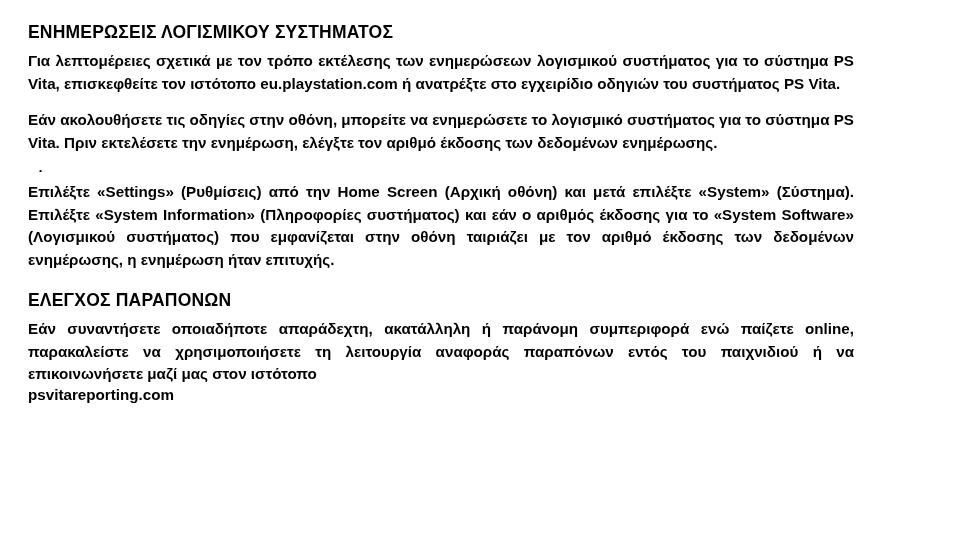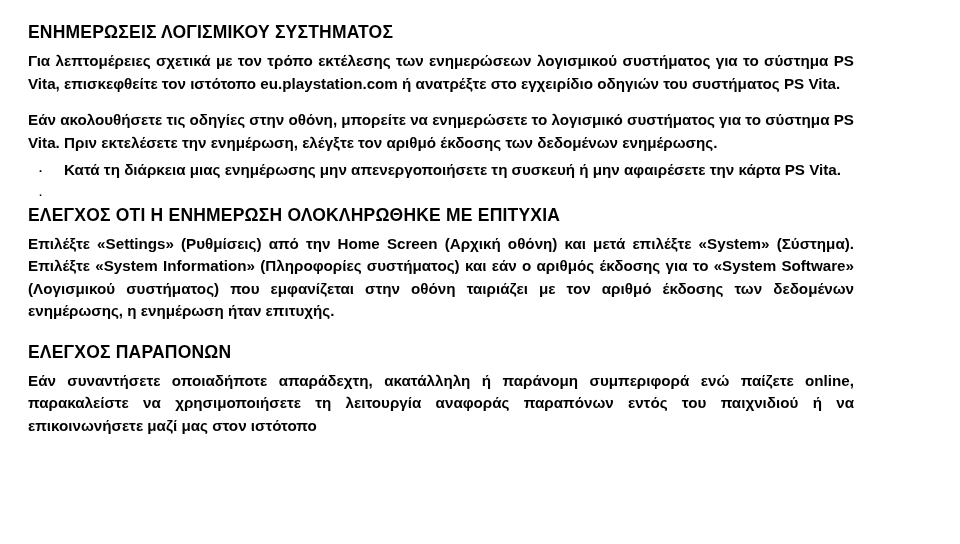--- a/index.html
+++ b/index.html
@@ -76,33 +76,32 @@
   <div class="gap-sm"></div>
 
   <p class="para">Εάν ακολουθήσετε τις οδηγίες στην οθόνη, μπορείτε να ενημερώσετε το λογισμικό συστήματος για το σύστημα PS Vita. Πριν εκτελέσετε την ενημέρωση, ελέγξτε τον αριθμό έκδοσης των δεδομένων ενημέρωσης.</p>
 
   <ul class="bullets">
     <li class="bullet">
       <span class="dot">·</span>
     </li>
     <li class="bullet">
       <span class="dot">·</span>
-      <span>Κατά τη διάρκεια μιας ενημέρωσης μην απενεργοποιήσετε τη συσκευή ή μην αφαιρέσετε την κάρτα PS Vita.</span>
     </li>
     <li class="bullet">
       <span class="dot">·</span>
     </li>
   </ul>
 
   <div class="gap-lg"></div>
 
-  <h1 class="section-heading">ΕΛΕΓΧΟΣ ΟΤΙ Η ΕΝΗΜΕΡΩΣΗ ΟΛΟΚΛΗΡΩΘΗΚΕ ΜΕ ΕΠΙΤΥΧΙΑ</h1>
 
   <p class="para">Επιλέξτε «Settings» (Ρυθμίσεις) από την Home Screen (Αρχική οθόνη) και μετά επιλέξτε «System» (Σύστημα). Επιλέξτε «System Information» (Πληροφορίες συστήματος) και εάν ο αριθμός έκδοσης για το «System Software» (Λογισμικού συστήματος) που εμφανίζεται στην οθόνη ταιριάζει με τον αριθμό έκδοσης των δεδομένων ενημέρωσης, η ενημέρωση ήταν επιτυχής.</p>
 
   <div class="gap-md"></div>
 
   <h1 class="section-heading">ΕΛΕΓΧΟΣ ΠΑΡΑΠΟΝΩΝ</h1>
 
   <p class="para">Εάν συναντήσετε οποιαδήποτε απαράδεχτη, ακατάλληλη ή παράνομη συμπεριφορά ενώ παίζετε online, παρακαλείστε να χρησιμοποιήσετε τη λειτουργία αναφοράς παραπόνων εντός του παιχνιδιού ή να επικοινωνήσετε μαζί μας στον ιστότοπο</p>
 
+  <div class="link-bold">psvitareporting.com</div>
 
 </div>
 
 </body></html>

